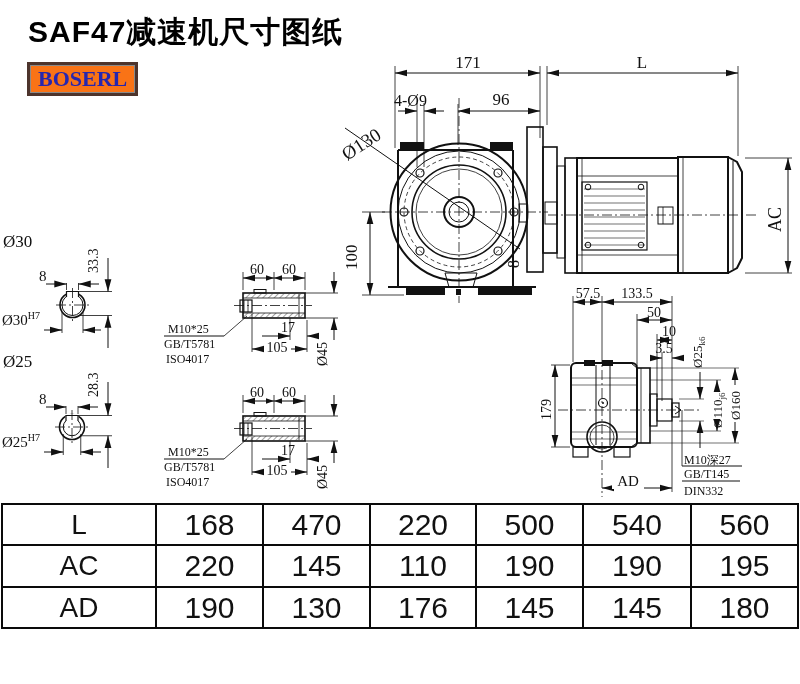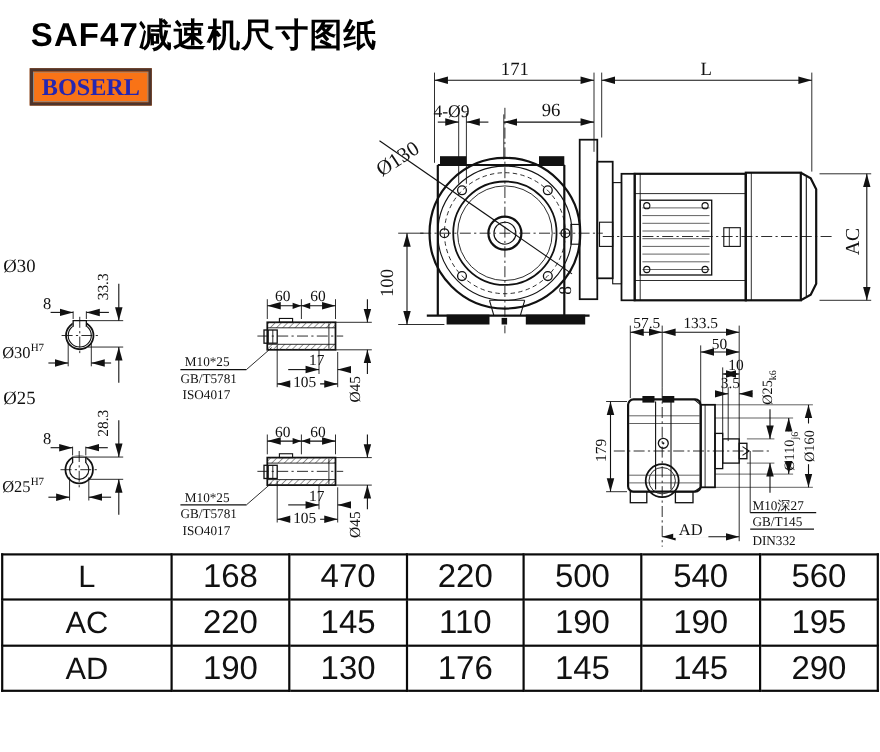--- a/index.html
+++ b/index.html
@@ -388,18 +388,18 @@
       <td class="num">190</td>
       <td class="num">195</td>
     </tr>
     <tr style="height:41px">
       <td class="rowlab">AD</td>
       <td class="num">190</td>
       <td class="num">130</td>
       <td class="num">176</td>
       <td class="num">145</td>
       <td class="num">145</td>
-      <td class="num">290</td>
+      <td class="num">180</td>
     </tr>
   </tbody>
     </table>
 
 </div>
 
 </body></html>

